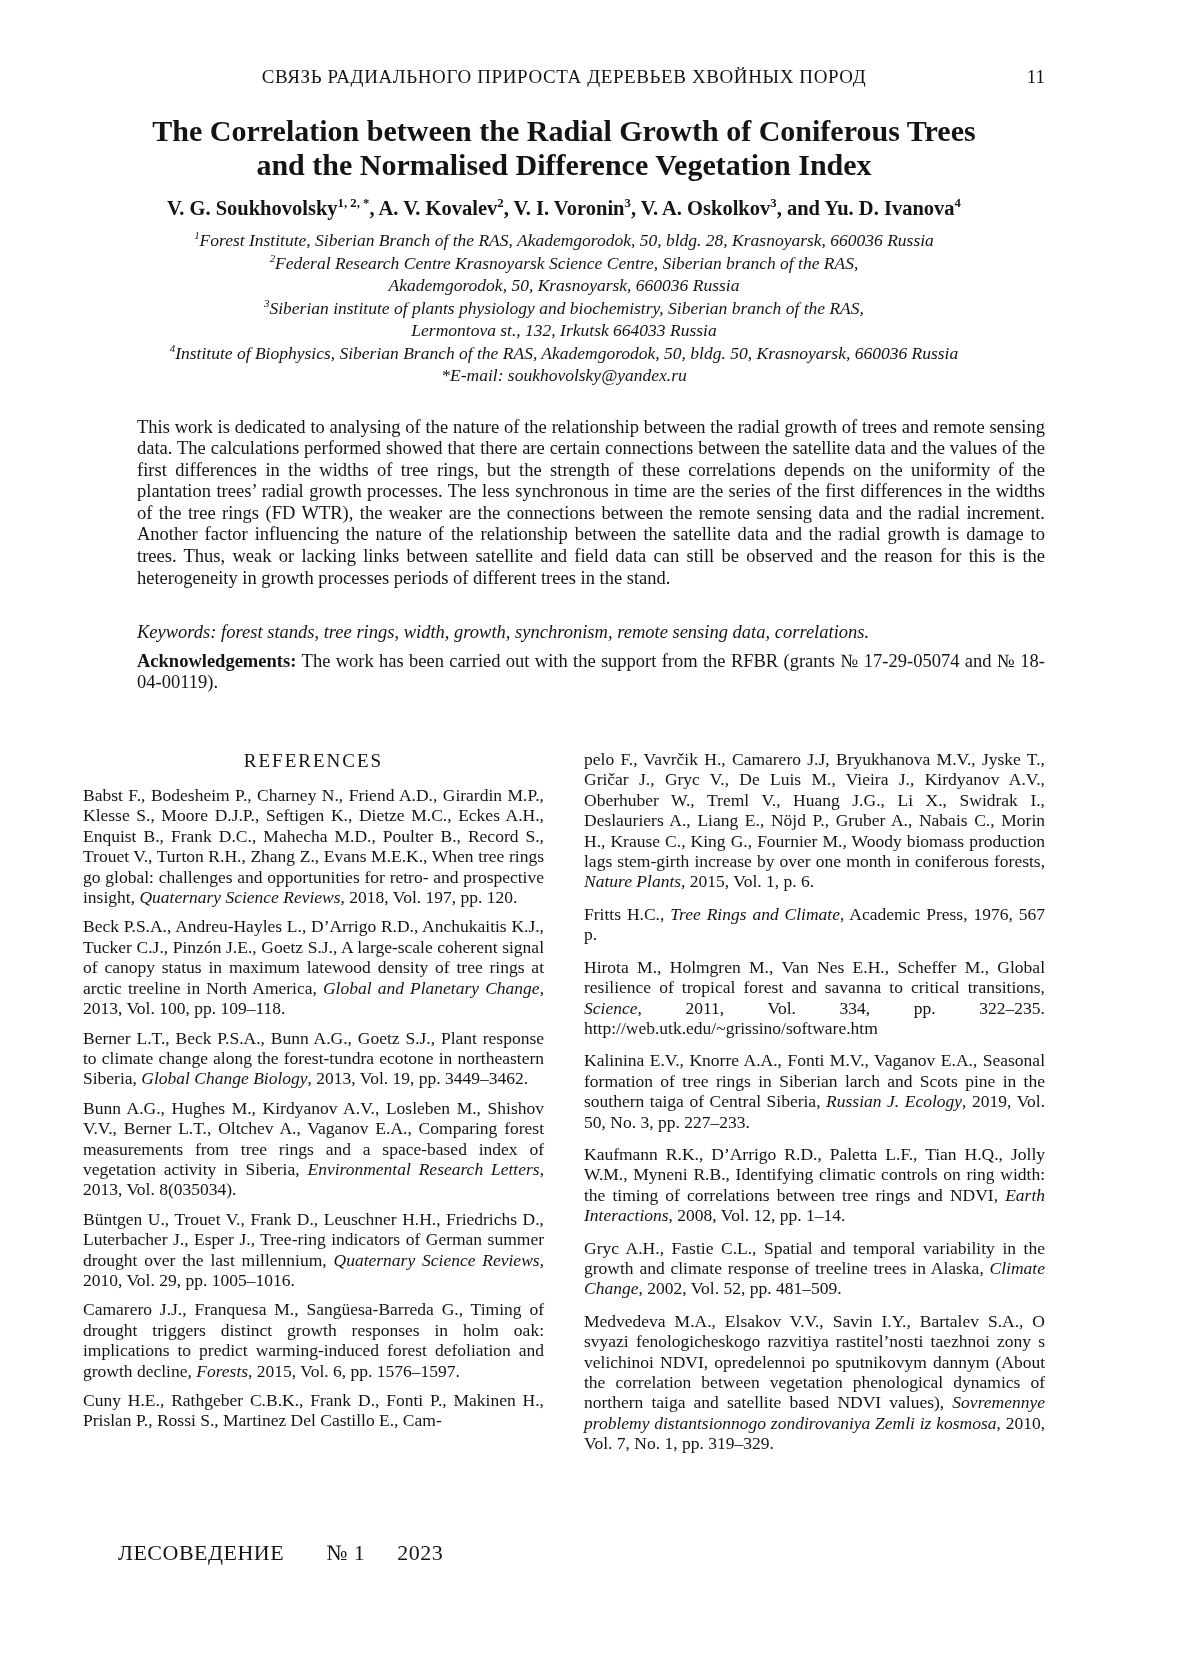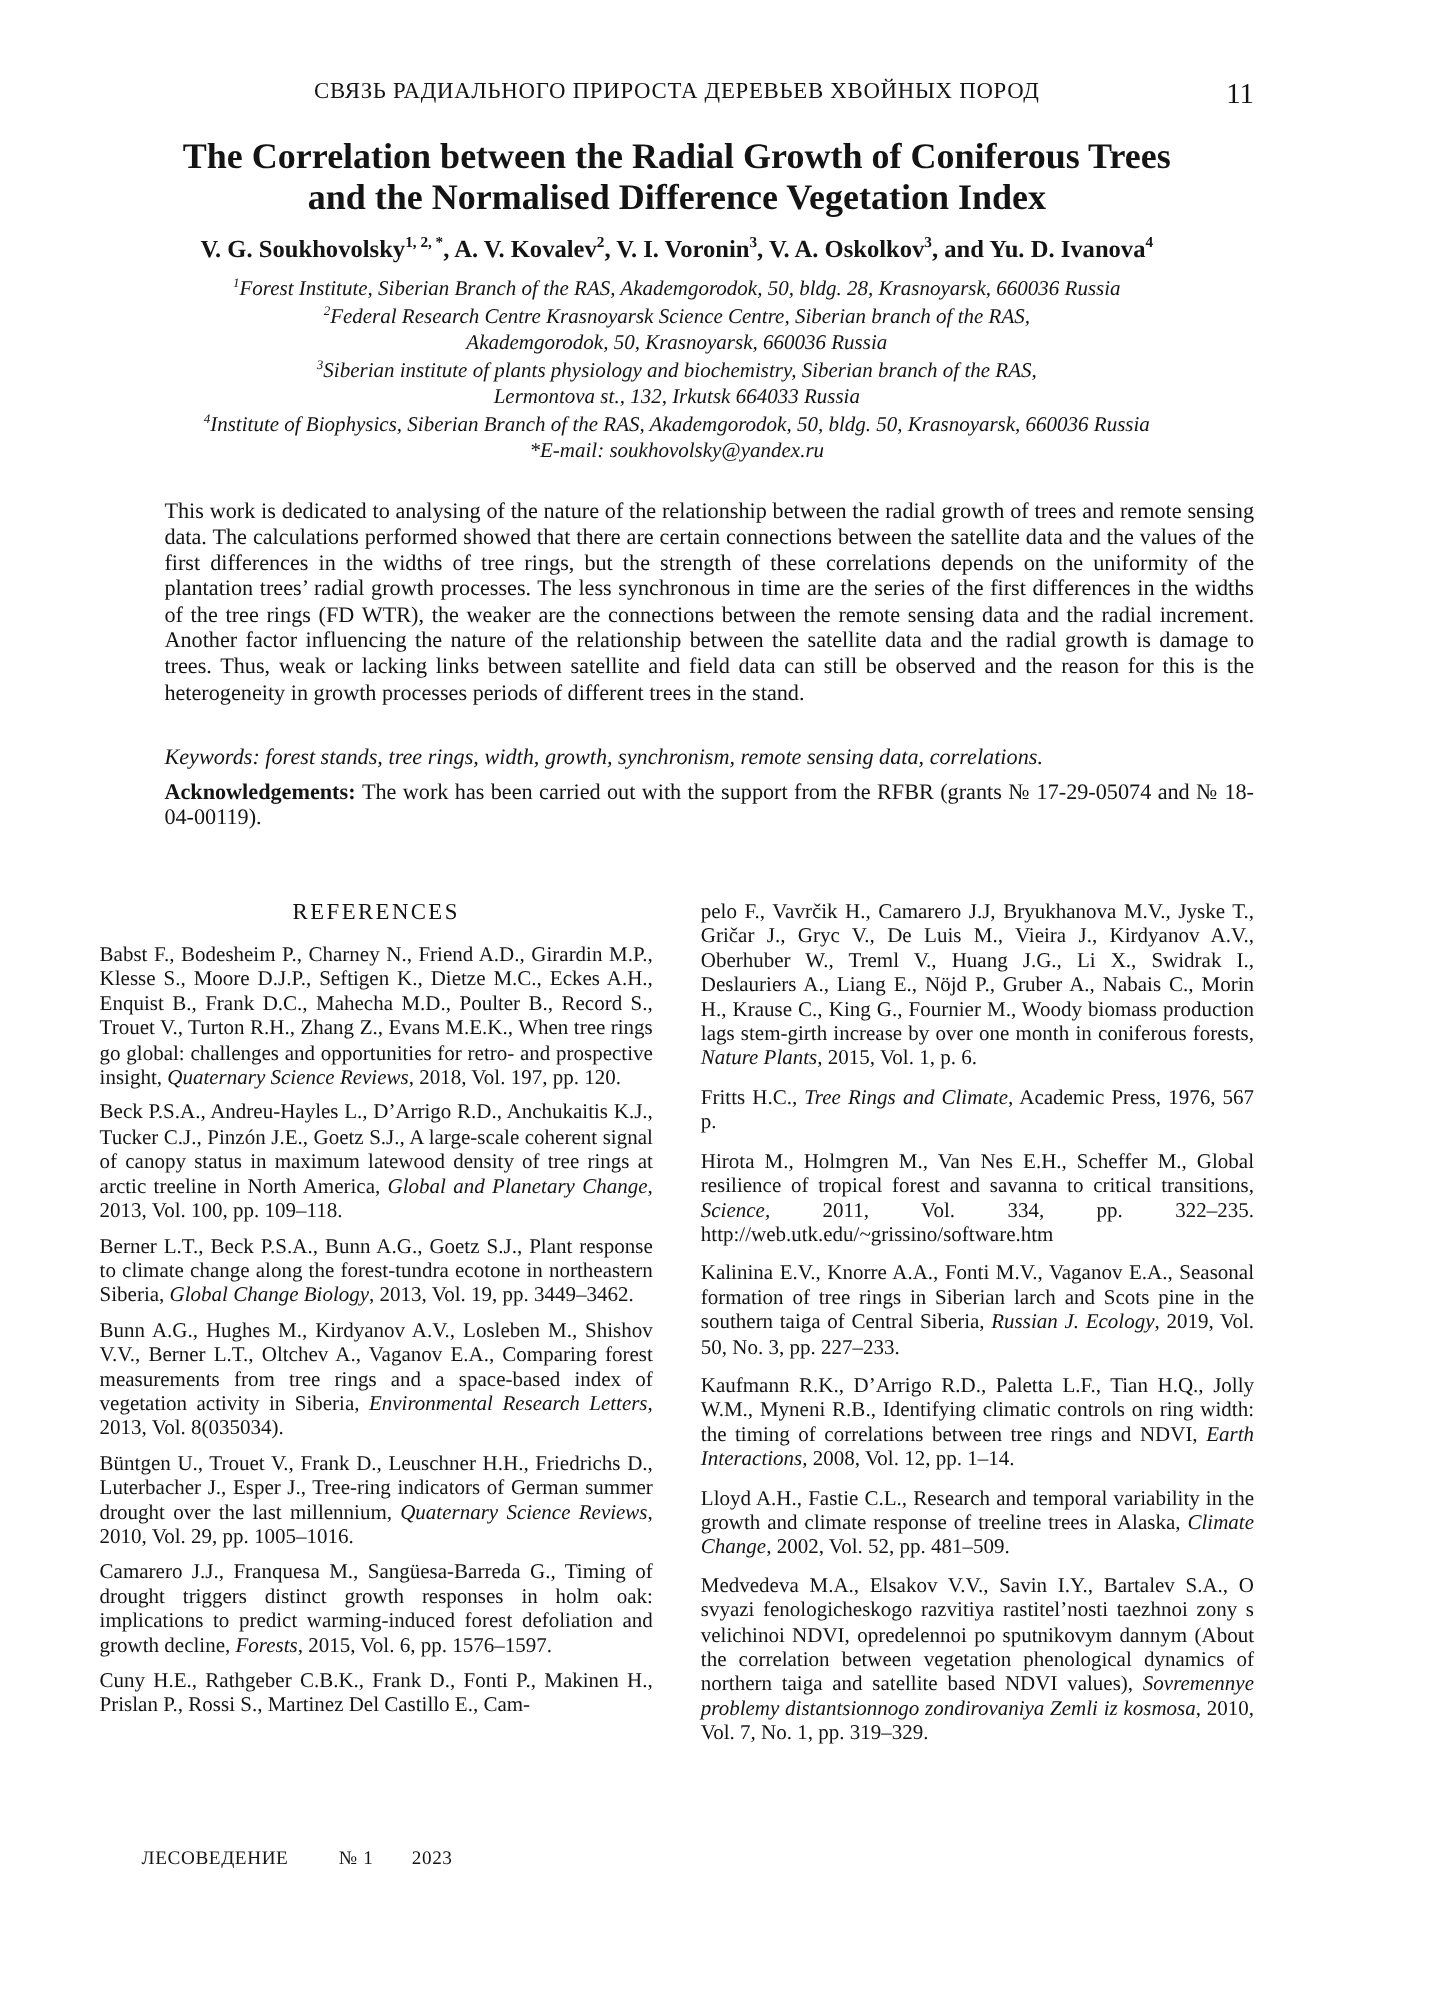--- a/index.html
+++ b/index.html
@@ -20,21 +20,21 @@
   .running-head {
     position: relative;
     text-align: center;
     font-size: 19px;
     letter-spacing: 0.6px;
     white-space: nowrap;
   }
   .page-num {
     position: absolute;
     right: 0; top: 0;
-    font-size: 24px;
+    font-size: 19px;
     letter-spacing: 0;
   }
   .article-title {
     margin-top: 26px;
     text-align: center;
     font-weight: bold;
     font-size: 30px;
     line-height: 34px;
   }
   .authors {
@@ -95,21 +95,21 @@
   .ref-item {
     font-size: 17.5px;
     line-height: 20.4px;
     text-align: justify;
     margin-bottom: 9px;
   }
   .ref-col.right .ref-item { margin-bottom: 12px; }
   .footer {
     position: absolute;
     left: 118px; top: 1540px;
-    font-size: 16px;
+    font-size: 22px;
     letter-spacing: 0.5px;
     white-space: nowrap;
   }
   .footer .gap-lg { display: inline-block; width: 42px; }
   .footer .gap-sm { display: inline-block; width: 32px; }
 </style>
 </head>
 <body>
 
 <div class="page">
@@ -152,21 +152,21 @@
       <p class="ref-item"><span>Büntgen U., Trouet V., Frank D., Leuschner H.H., Friedrichs D., Luterbacher J., Esper J., Tree-ring indicators of German summer drought over the last millennium, </span><span class="it">Quaternary Science Reviews</span><span>, 2010, Vol. 29, pp. 1005–1016.</span></p>
       <p class="ref-item"><span>Camarero J.J., Franquesa M., Sangüesa-Barreda G., Timing of drought triggers distinct growth responses in holm oak: implications to predict warming-induced forest defoliation and growth decline, </span><span class="it">Forests</span><span>, 2015, Vol. 6, pp. 1576–1597.</span></p>
       <p class="ref-item"><span>Cuny H.E., Rathgeber C.B.K., Frank D., Fonti P., Makinen H., Prislan P., Rossi S., Martinez Del Castillo E., Cam-</span></p>
     </div>
     <div class="ref-col right">
       <p class="ref-item"><span>pelo F., Vavrčik H., Camarero J.J, Bryukhanova M.V., Jyske T., Gričar J., Gryc V., De Luis M., Vieira J., Kirdyanov A.V., Oberhuber W., Treml V., Huang J.G., Li X., Swidrak I., Deslauriers A., Liang E., Nöjd P., Gruber A., Nabais C., Morin H., Krause C., King G., Fournier M., Woody biomass production lags stem-girth increase by over one month in coniferous forests, </span><span class="it">Nature Plants</span><span>, 2015, Vol. 1, p. 6.</span></p>
       <p class="ref-item"><span>Fritts H.C., </span><span class="it">Tree Rings and Climate</span><span>, Academic Press, 1976, 567 p.</span></p>
       <p class="ref-item"><span>Hirota M., Holmgren M., Van Nes E.H., Scheffer M., Global resilience of tropical forest and savanna to critical transitions, </span><span class="it">Science,</span><span> 2011, Vol. 334, pp. 322–235. http://web.utk.edu/~grissino/software.htm</span></p>
       <p class="ref-item"><span>Kalinina E.V., Knorre A.A., Fonti M.V., Vaganov E.A., Seasonal formation of tree rings in Siberian larch and Scots pine in the southern taiga of Central Siberia, </span><span class="it">Russian J. Ecology</span><span>, 2019, Vol. 50, No. 3, pp. 227–233.</span></p>
       <p class="ref-item"><span>Kaufmann R.K., D’Arrigo R.D., Paletta L.F., Tian H.Q., Jolly W.M., Myneni R.B., Identifying climatic controls on ring width: the timing of correlations between tree rings and NDVI, </span><span class="it">Earth Interactions</span><span>, 2008, Vol. 12, pp. 1–14.</span></p>
-      <p class="ref-item"><span>Lloyd A.H., Fastie C.L., Research and temporal variability in the growth and climate response of treeline trees in Alaska, </span><span class="it">Climate Change</span><span>, 2002, Vol. 52, pp. 481–509.</span></p>
+      <p class="ref-item"><span>Gryc A.H., Fastie C.L., Spatial and temporal variability in the growth and climate response of treeline trees in Alaska, </span><span class="it">Climate Change</span><span>, 2002, Vol. 52, pp. 481–509.</span></p>
       <p class="ref-item"><span>Medvedeva M.A., Elsakov V.V., Savin I.Y., Bartalev S.A., O svyazi fenologicheskogo razvitiya rastitel’nosti taezhnoi zony s velichinoi NDVI, opredelennoi po sputnikovym dannym (About the correlation between vegetation phenological dynamics of northern taiga and satellite based NDVI values), </span><span class="it">Sovremennye problemy distantsionnogo zondirovaniya Zemli iz kosmosa</span><span>, 2010, Vol. 7, No. 1, pp. 319–329.</span></p>
     </div>
   </div>
 
 </div>
 
 <div class="footer">
   <span>ЛЕСОВЕДЕНИЕ</span><span class="gap-lg"></span><span>№ 1</span><span class="gap-sm"></span><span>2023</span>
 </div>
 

